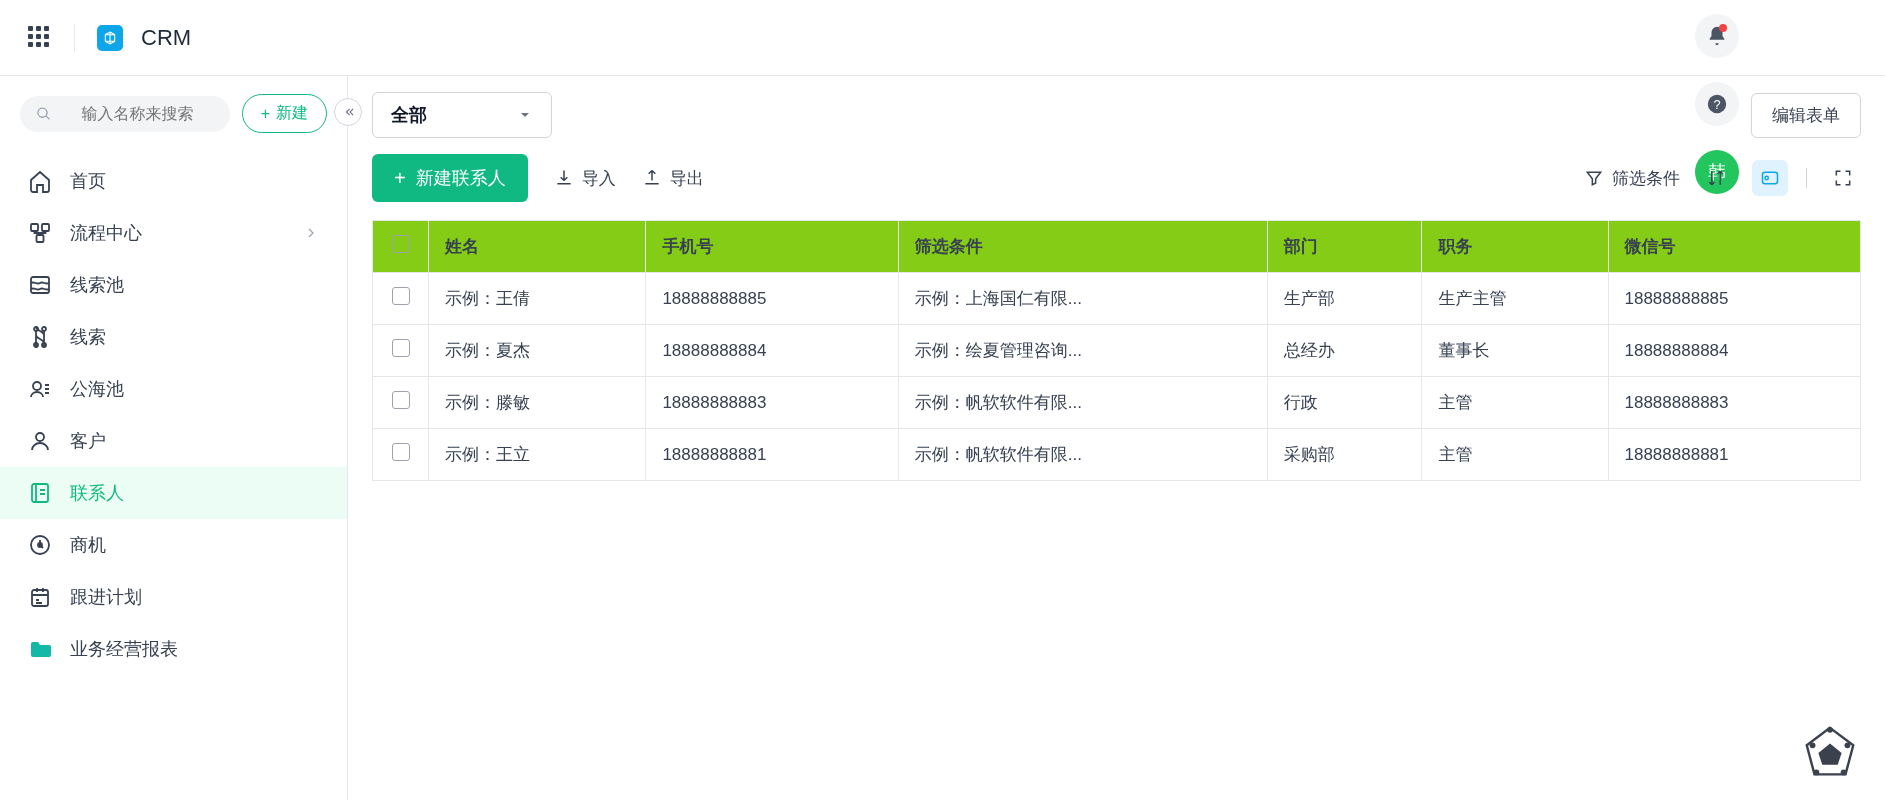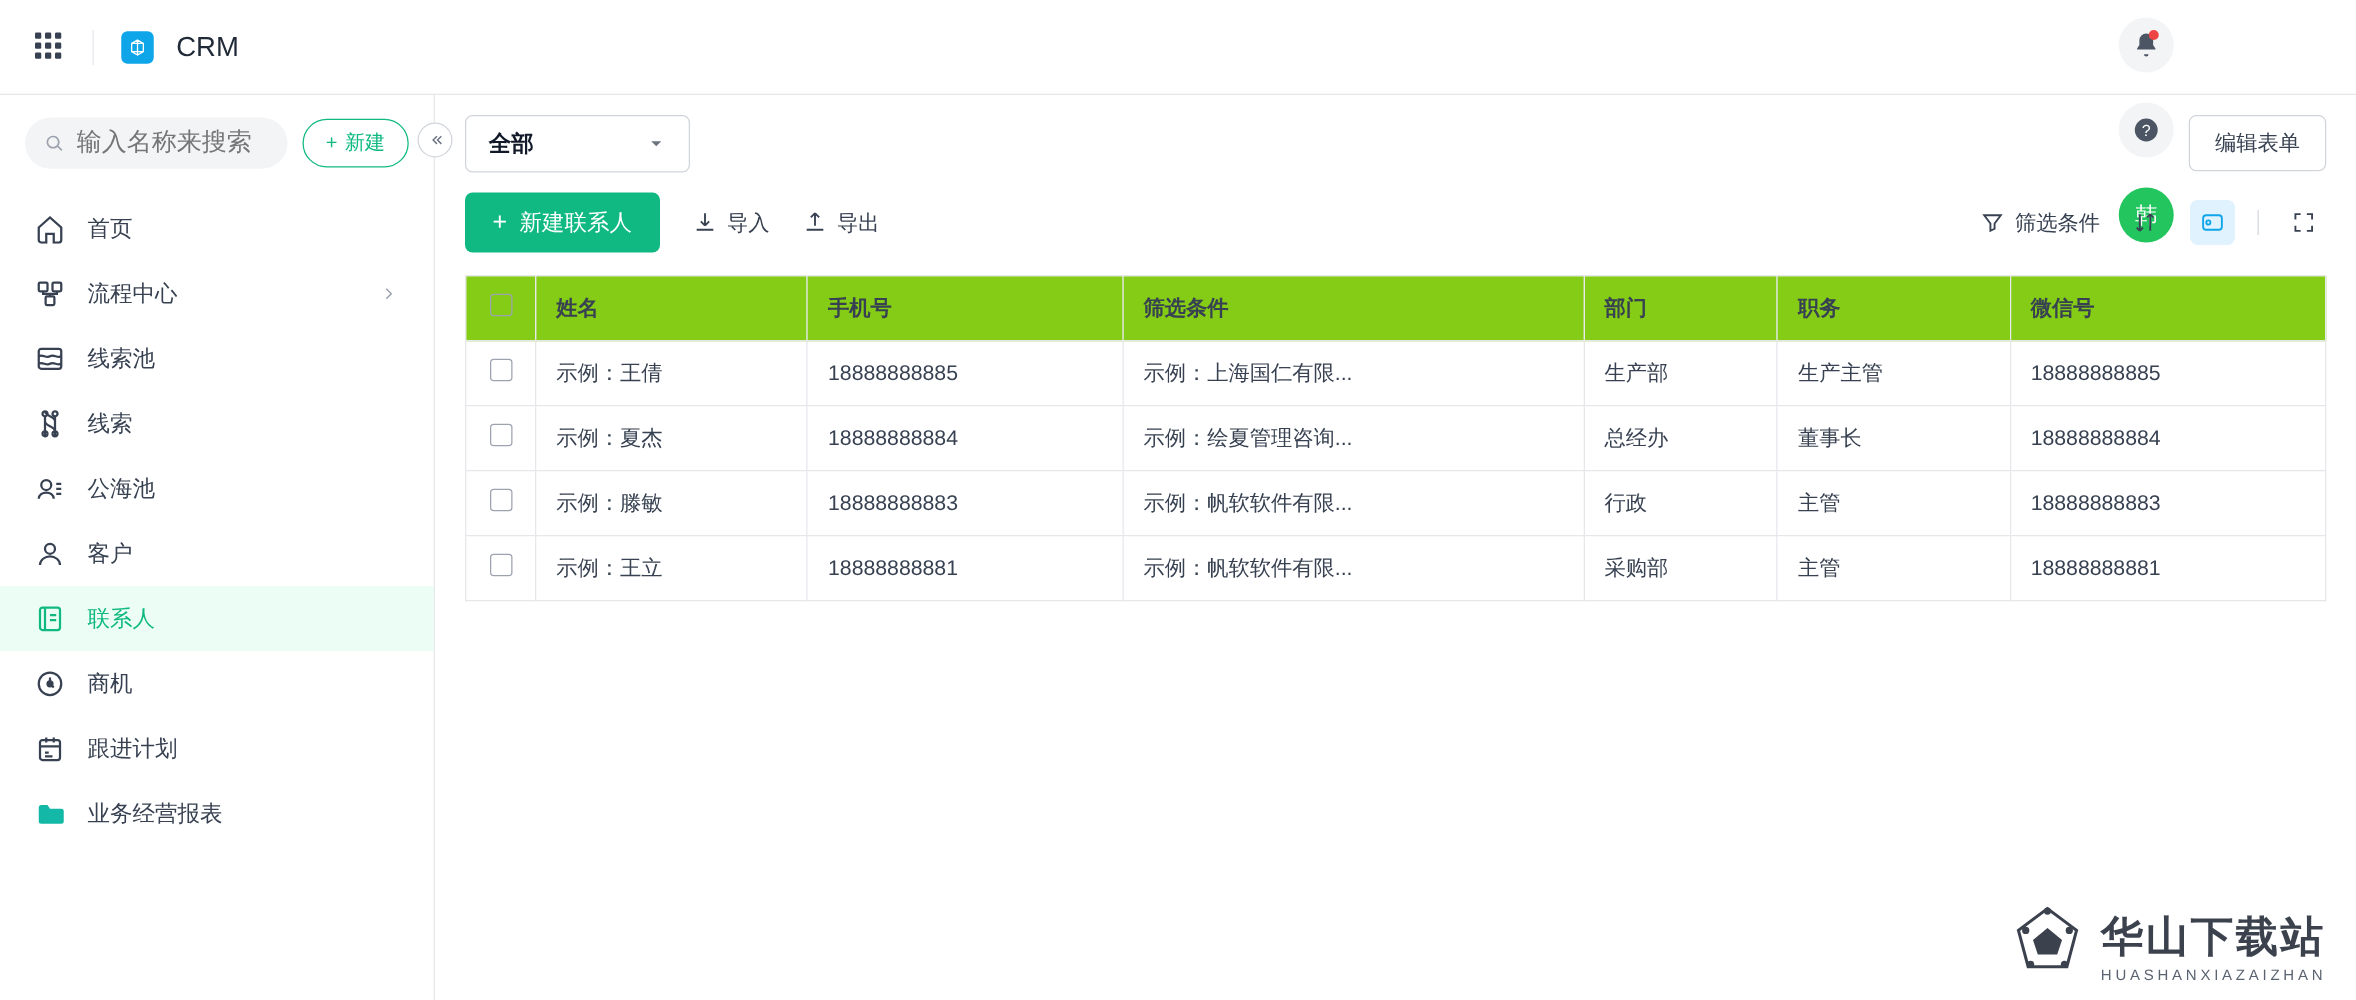--- a/index.html
+++ b/index.html
@@ -18,31 +18,31 @@
 .search-box input { border: none; background: transparent; outline: none; font-size: 17px; color: #6b7280; width: 100%; }
 .header-icon { width: 44px; height: 44px; background: #f3f4f6; border-radius: 50%; display: flex; align-items: center; justify-content: center; cursor: pointer; position: relative; }
 .header-icon svg { width: 22px; height: 22px; fill: #4b5563; }
 .notif-dot { position: absolute; top: 10px; right: 12px; width: 8px; height: 8px; background: #ef4444; border-radius: 50%; }
 .avatar { width: 44px; height: 44px; background: #22c55e; border-radius: 50%; display: flex; align-items: center; justify-content: center; color: #fff; font-size: 18px; }
 .main { display: flex; height: calc(100% - 76px); }
 .sidebar { width: 348px; border-right: 1px solid #e5e7eb; display: flex; flex-direction: column; }
 .sidebar-top { padding: 18px 20px; display: flex; align-items: center; gap: 12px; }
 .sb-search { flex: 1; display: flex; align-items: center; background: #f3f4f6; border-radius: 22px; padding: 9px 16px; gap: 10px; }
 .sb-search svg { width: 18px; height: 18px; fill: #9ca3af; }
-.sb-search input { border: none; background: transparent; outline: none; font-size: 20px; color: #6b7280; width: 100%; }
+.sb-search input { border: none; background: transparent; outline: none; font-size: 16px; color: #6b7280; width: 100%; text-align: center; }
 .new-btn { border: 1.5px solid #10b981; color: #10b981; background: #fff; border-radius: 22px; padding: 8px 18px; font-size: 16px; display: flex; align-items: center; gap: 6px; cursor: pointer; }
 .nav-list { flex: 1; overflow-y: auto; padding: 4px 0; }
 .nav-item { display: flex; align-items: center; padding: 14px 28px; gap: 18px; cursor: pointer; color: #374151; font-size: 18px; }
 .nav-item.active { background: #ecfdf5; color: #10b981; }
 .nav-item svg { width: 24px; height: 24px; fill: none; stroke: currentColor; stroke-width: 1.8; }
 .nav-item .chev { margin-left: auto; }
 .collapse-handle { position: absolute; left: 348px; top: 98px; width: 28px; height: 28px; border: 1px solid #d1d5db; border-radius: 50%; background: #fff; display: flex; align-items: center; justify-content: center; cursor: pointer; z-index: 10; transform: translateX(-50%); }
 .collapse-handle svg { width: 14px; height: 14px; fill: #6b7280; }
 .content { flex: 1; display: flex; flex-direction: column; }
-.content-top { padding: 16px 24px; display: flex; align-items: flex-start; justify-content: space-between; }
+.content-top { padding: 16px 24px; display: flex; align-items: flex-end; justify-content: space-between; }
 .filter-dd { border: 1px solid #d1d5db; border-radius: 6px; padding: 10px 18px; display: flex; align-items: center; gap: 90px; cursor: pointer; font-size: 18px; font-weight: 600; color: #111827; }
 .filter-dd svg { width: 16px; height: 16px; fill: #6b7280; }
 .edit-form-btn { border: 1px solid #d1d5db; background: #fff; border-radius: 6px; padding: 10px 20px; font-size: 17px; color: #374151; cursor: pointer; }
 .toolbar { padding: 0 24px 18px; display: flex; align-items: center; justify-content: space-between; }
 .tb-left { display: flex; align-items: center; gap: 26px; }
 .primary-btn { background: #10b981; color: #fff; border: none; border-radius: 6px; padding: 12px 22px; font-size: 18px; display: flex; align-items: center; gap: 10px; cursor: pointer; }
 .link-btn { display: flex; align-items: center; gap: 8px; color: #374151; font-size: 17px; cursor: pointer; }
 .link-btn svg { width: 20px; height: 20px; fill: none; stroke: currentColor; stroke-width: 1.8; }
 .tb-right { display: flex; align-items: center; gap: 18px; }
 .tb-icon-btn { width: 36px; height: 36px; display: flex; align-items: center; justify-content: center; border-radius: 6px; cursor: pointer; }
@@ -336,17 +336,13 @@
     <svg viewBox="0 0 64 64">
         <path d="M32 4 L56 22 L48 52 L16 52 L8 22 Z" fill="none" stroke="#111827" stroke-width="2.5"></path>
         <path d="M20 30 L32 20 L44 30 L40 42 L24 42 Z" fill="#111827"></path>
         <circle cx="14" cy="22" r="3" fill="#111827"></circle>
         <circle cx="50" cy="22" r="3" fill="#111827"></circle>
         <circle cx="32" cy="6" r="3" fill="#111827"></circle>
         <circle cx="18" cy="50" r="3" fill="#111827"></circle>
         <circle cx="46" cy="50" r="3" fill="#111827"></circle>
       </svg>
   </div>
-  <div class="wm-text">
-    <span class="wm-main">华山下载站</span>
-    <span class="wm-sub">HUASHANXIAZAIZHAN</span>
-  </div>
 </div>
 
 </body></html>

